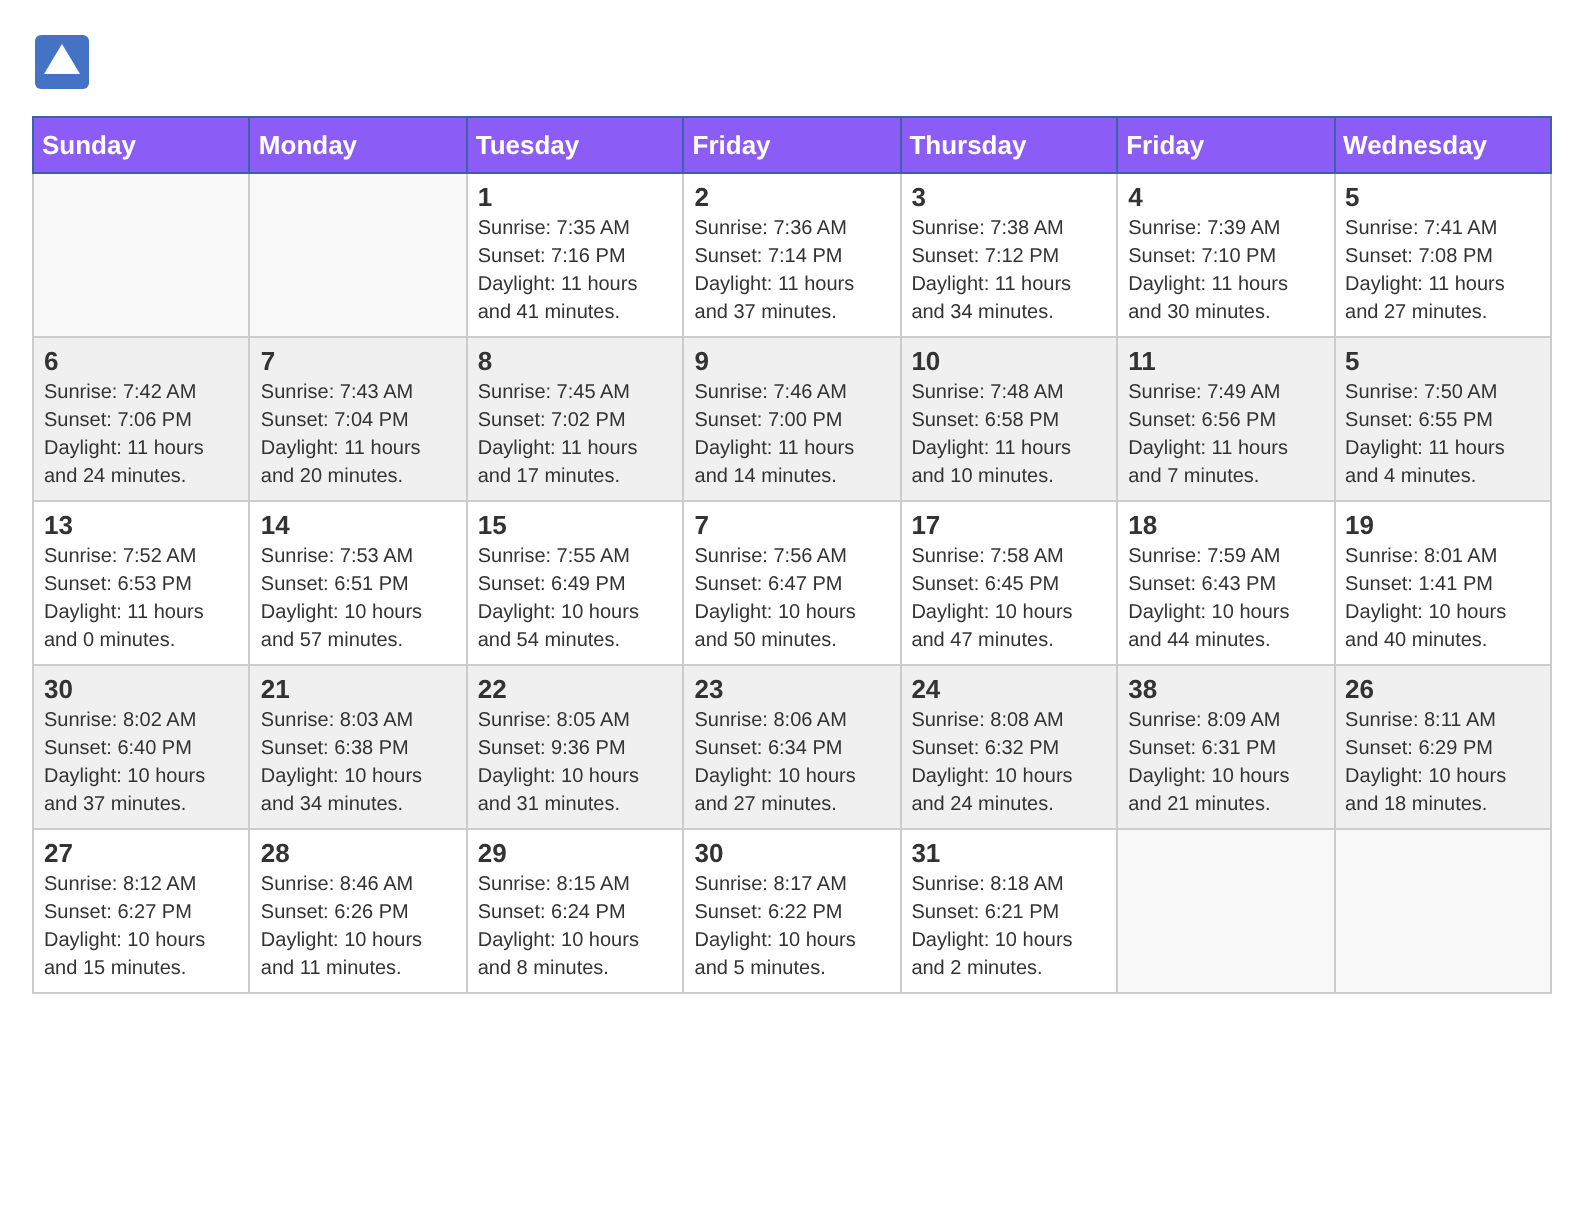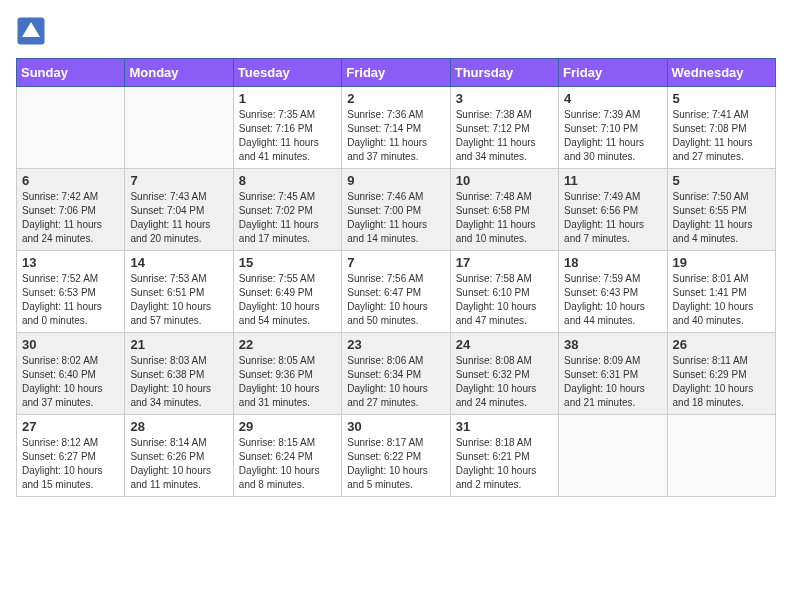--- a/index.html
+++ b/index.html
@@ -223,21 +223,21 @@
         </td>
         <td>
           <span class="day-number">7</span>
           <div class="day-info">Sunrise: 7:56 AM
 Sunset: 6:47 PM
 Daylight: 10 hours and 50 minutes.</div>
         </td>
         <td>
           <span class="day-number">17</span>
           <div class="day-info">Sunrise: 7:58 AM
-Sunset: 6:10 PM
+Sunset: 6:45 PM
 Daylight: 10 hours and 47 minutes.</div>
         </td>
         <td>
           <span class="day-number">18</span>
           <div class="day-info">Sunrise: 7:59 AM
 Sunset: 6:43 PM
 Daylight: 10 hours and 44 minutes.</div>
         </td>
         <td>
           <span class="day-number">19</span>
@@ -292,21 +292,21 @@
       </tr>
       <tr>
         <td>
           <span class="day-number">27</span>
           <div class="day-info">Sunrise: 8:12 AM
 Sunset: 6:27 PM
 Daylight: 10 hours and 15 minutes.</div>
         </td>
         <td>
           <span class="day-number">28</span>
-          <div class="day-info">Sunrise: 8:14 AM
+          <div class="day-info">Sunrise: 8:46 AM
 Sunset: 6:26 PM
 Daylight: 10 hours and 11 minutes.</div>
         </td>
         <td>
           <span class="day-number">29</span>
           <div class="day-info">Sunrise: 8:15 AM
 Sunset: 6:24 PM
 Daylight: 10 hours and 8 minutes.</div>
         </td>
         <td>

